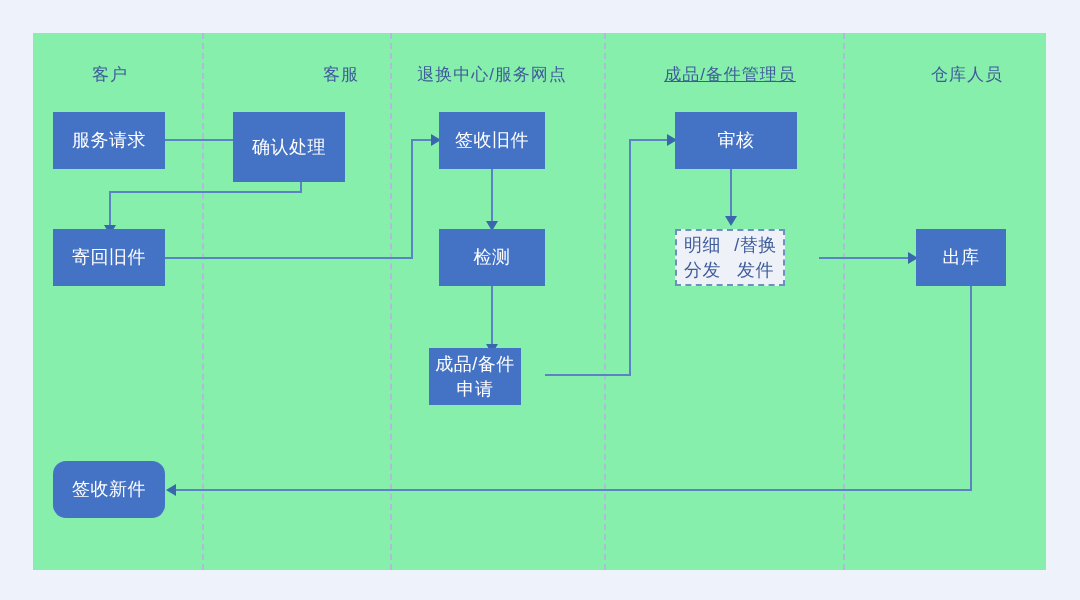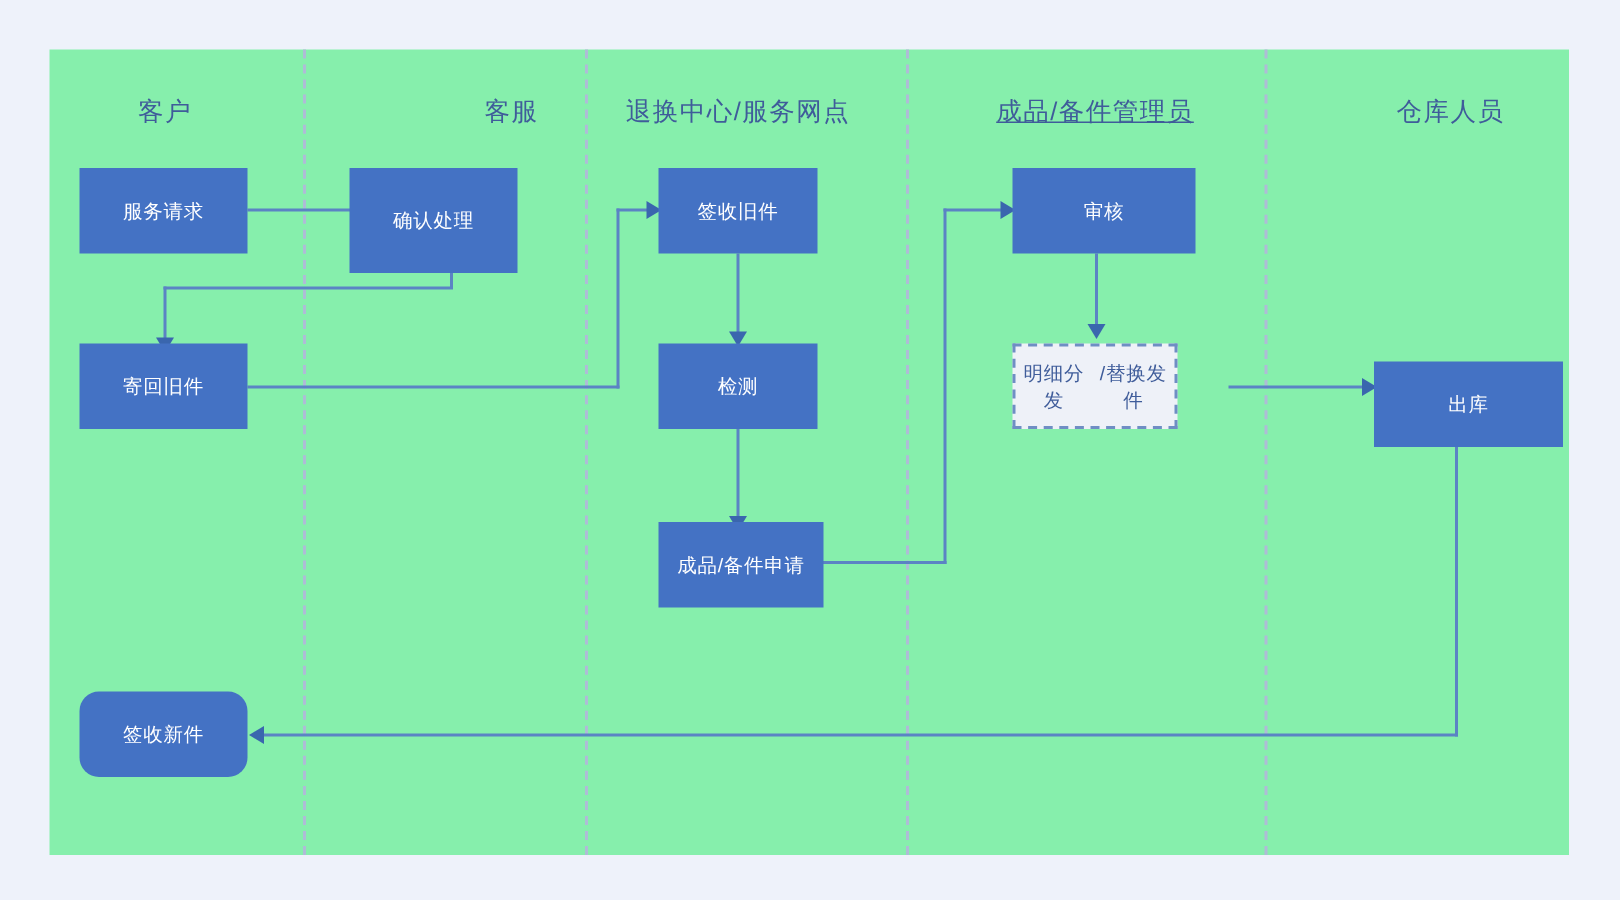--- a/index.html
+++ b/index.html
@@ -49,21 +49,21 @@
     letter-spacing: 1px;
     white-space: nowrap;
     transform: translateX(-50%);
   }
 
   
   .node {
     position: absolute;
     background: #4472c4;
     color: #ffffff;
-    font-size: 13px;
+    font-size: 18px;
     display: flex;
     align-items: center;
     justify-content: center;
     text-align: center;
     line-height: 1.35;
     box-sizing: border-box;
     letter-spacing: 0.5px;
   }
 
   .node.dashed {
@@ -159,27 +159,27 @@
     <div class="node" style="left:20px; top:79px; width:112px; height:57px;">服务请求</div>
 
     <div class="node" style="left:200px; top:79px; width:112px; height:70px;">确认处理</div>
 
     <div class="node" style="left:20px; top:196px; width:112px; height:57px;">寄回旧件</div>
 
     <div class="node" style="left:406px; top:79px; width:106px; height:57px;font-family:Liberation Serif, serif;">签收旧件</div>
 
     <div class="node" style="left:406px; top:196px; width:106px; height:57px;">检测</div>
 
-    <div class="node" style="left:406px; top:315px; width:110px; height:57px;">成品/备件申请</div>
+    <div class="node" style="left:396px; top:315px; width:92px; height:57px;">成品/备件申请</div>
 
     <div class="node" style="left:642px; top:79px; width:122px; height:57px;">审核</div>
 
     <div class="node dashed" style="left:642px; top:196px; width:110px; height:57px; flex-direction:row;">
       <span>明细分发</span>
       <span>/替换发件</span>
     </div>
 
-    <div class="node" style="left:883px; top:196px; width:126px; height:57px;margin-top:12px;">出库</div>
+    <div class="node" style="left:883px; top:196px; width:90px; height:57px;">出库</div>
 
     <div class="node" style="left:20px; top:428px; width:112px; height:57px;border-radius:13px;">签收新件</div>
 
   </div>
 </div>
 
 </body></html>

